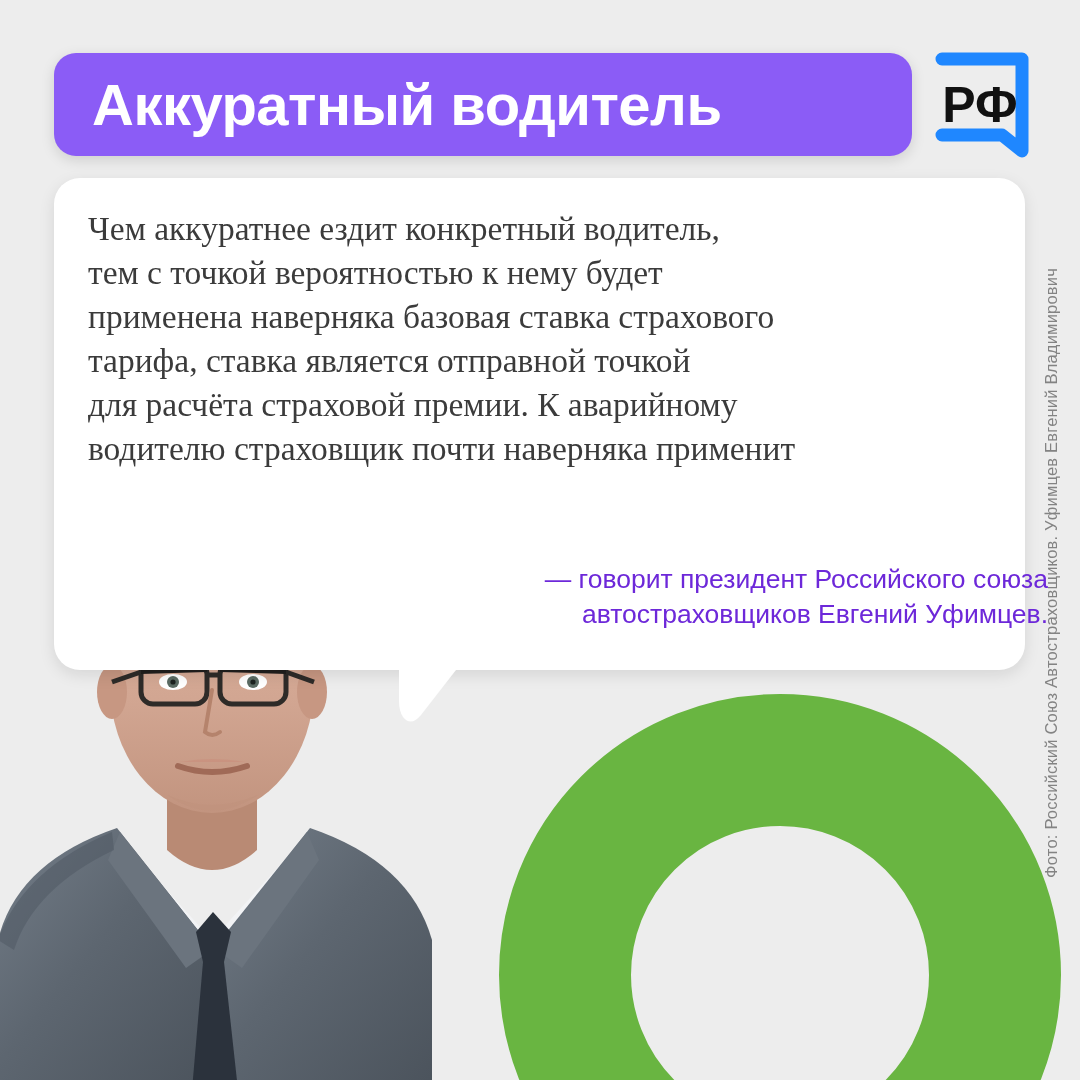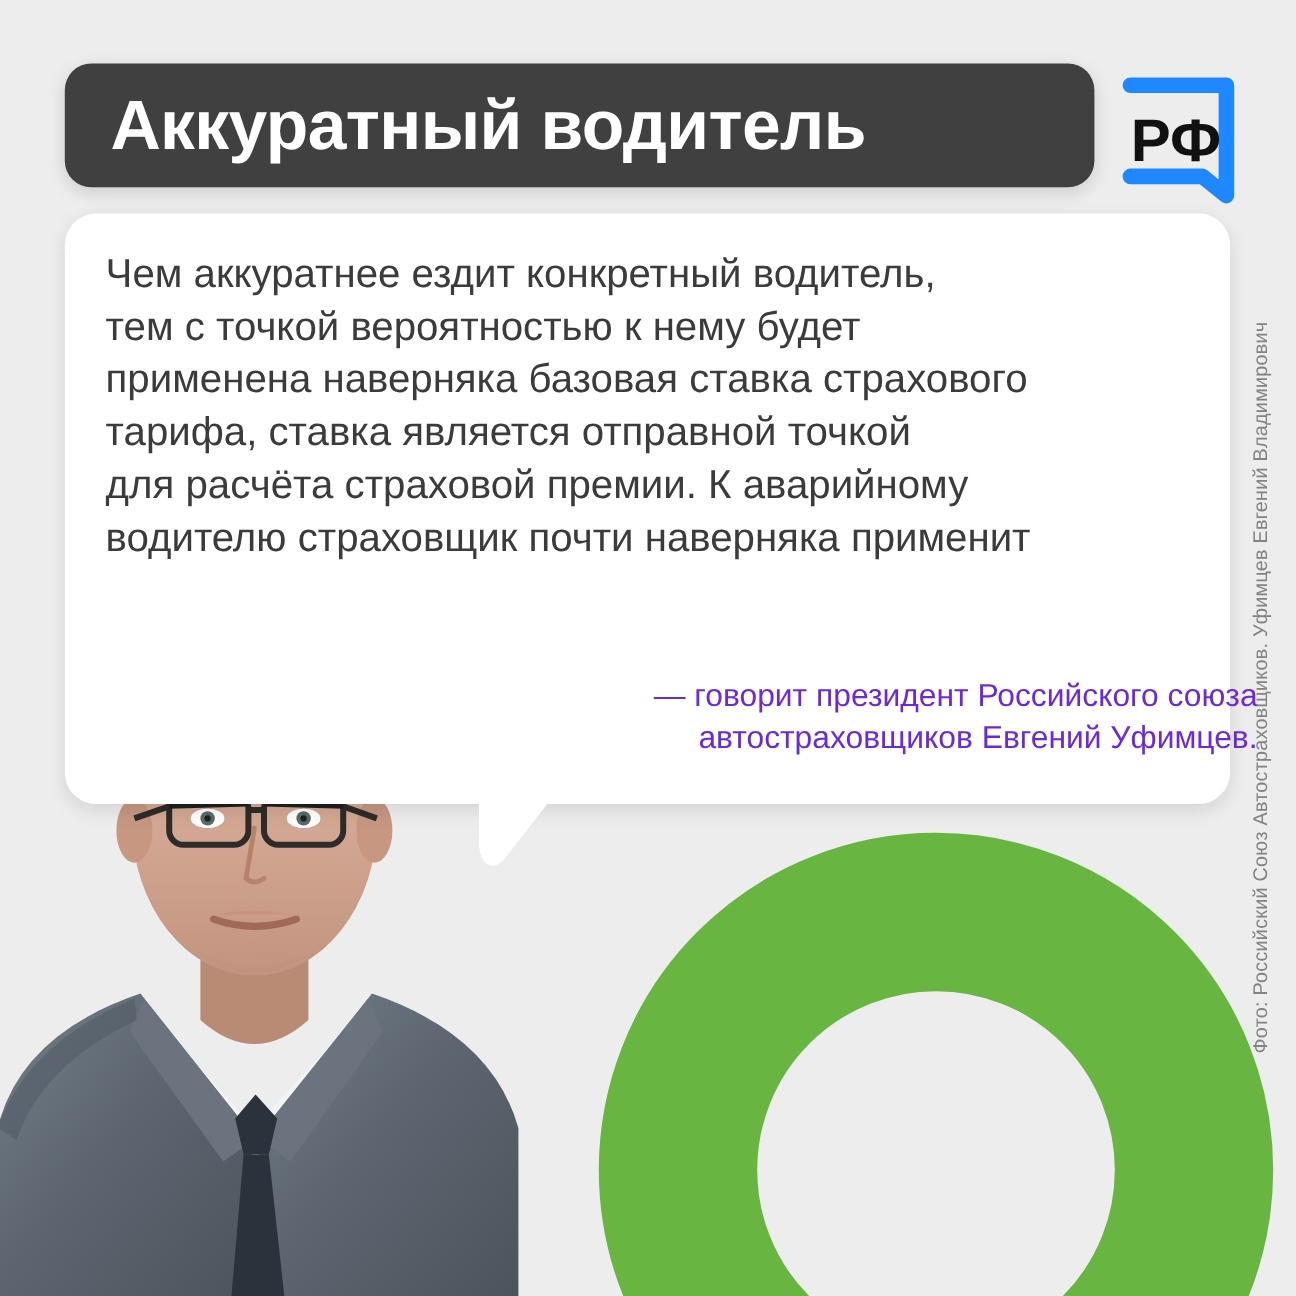--- a/index.html
+++ b/index.html
@@ -61,21 +61,21 @@
     letter-spacing: -0.5px;
     padding-left: 38px;
     line-height: 1;
     white-space: nowrap;
   }
 
   
   .rf-logo {
     position: absolute;
     left: 928px;
-    top: 59px;
+    top: 47px;
     width: 108px;
     height: 122px;
     z-index: 5;
     text-align: center;
   }
 
   
   .quote-card {
     position: absolute;
     left: 54px;
@@ -237,35 +237,35 @@
   </div>
 
   <div class="quote-card"></div>
 
   <div class="bubble-tail">
     <svg width="64" height="72" viewBox="0 0 64 72">
       <path d="M0 0 L64 0 L64 6 L22 60 Q12 72 4 62 Q0 56 0 46 Z" fill="#ffffff"></path>
     </svg>
   </div>
 
-  <div class="quote-body" style="color: rgb(59, 59, 59);">
+  <div class="quote-body" style="color: rgb(59, 59, 59); font-family: Liberation Serif, serif;">
     <p>Чем аккуратнее ездит конкретный водитель,</p>
     <p>тем с точкой вероятностью к нему будет</p>
     <p>применена наверняка базовая ставка страхового</p>
     <p>тарифа, ставка является отправной точкой</p>
     <p>для расчёта страховой премии. К аварийному</p>
     <p>водителю страховщик почти наверняка применит</p>
   </div>
 
   <div class="attribution" style="color: #6d28d9;">
     <p>— говорит президент Российского союза</p>
     <p>автостраховщиков Евгений Уфимцев.</p>
   </div>
 
-  <div class="title-banner" style="background: #404040;">
+  <div class="title-banner" style="background: #8b5cf6;">
     <div class="title-text" style="color: rgb(255, 255, 255);">Аккуратный водитель</div>
   </div>
 
   <div class="rf-logo">
     <svg width="108" height="122" viewBox="0 0 108 122">
       <path d="M14 12 L94 12 L94 78 L94 104 L74 88 L14 88" fill="none" stroke="#1F87FF" stroke-width="13" stroke-linecap="round" stroke-linejoin="round"></path>
       <text x="52" y="62" font-family="'Liberation Sans', sans-serif" font-size="50" font-weight="bold" fill="#111111" text-anchor="middle" dominant-baseline="middle" id="rfText">РФ</text>
     </svg>
   </div>
 

